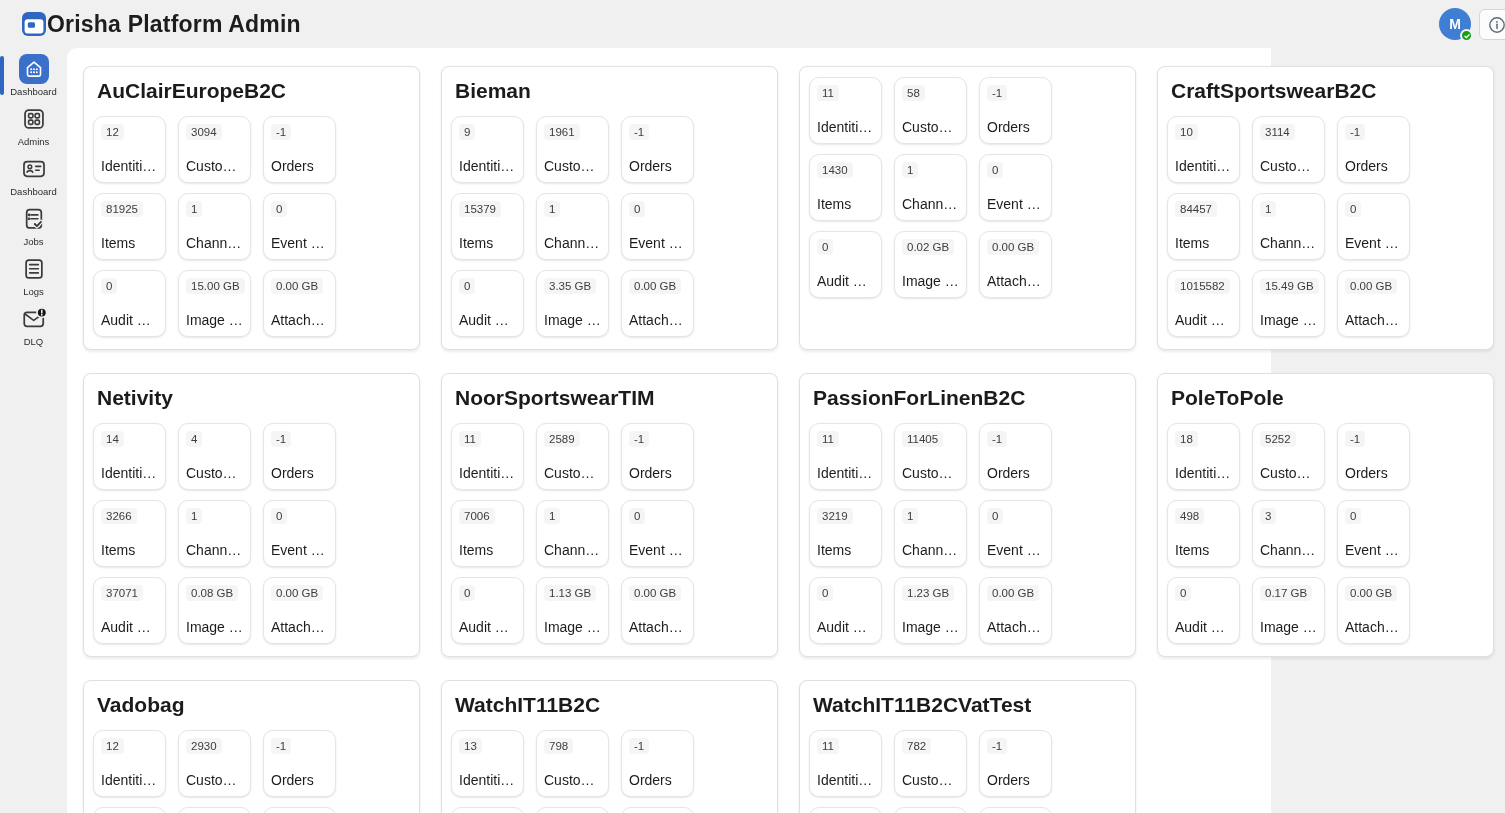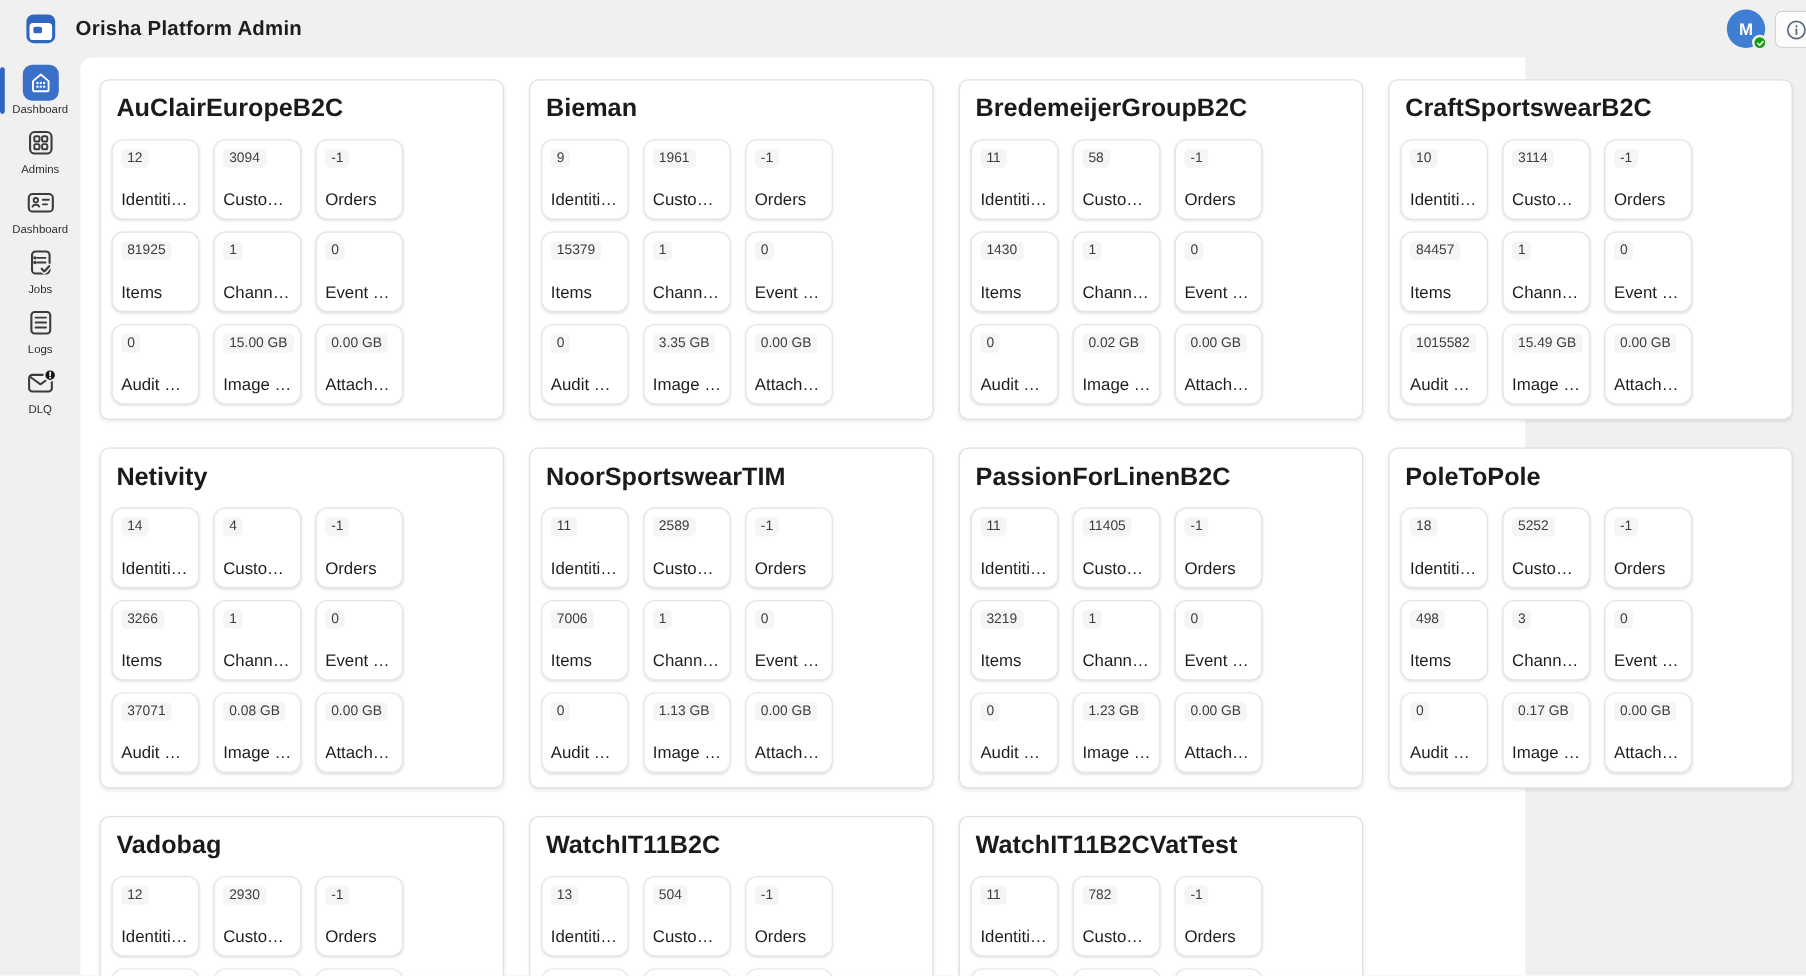--- a/index.html
+++ b/index.html
@@ -7,21 +7,21 @@
   body {
     width:1505px; height:813px; overflow:hidden; position:relative;
     background:#f0f0f0;
     font-family:"Liberation Sans","DejaVu Sans",sans-serif;
     color:#1f1f1f;
   }
 
   
   .app-header { position:absolute; top:0; left:0; width:100%; height:48px; display:flex; align-items:center; }
   .app-logo { margin-left:21px; width:26px; height:26px; flex:0 0 auto; }
-  .app-title { margin-left:16px; font-size:17px; font-weight:700; color:#1d1d1d; letter-spacing:.2px; white-space:nowrap; }
+  .app-title { font-size:23px; font-weight:700; color:#1d1d1d; letter-spacing:.2px; white-space:nowrap; }
 
   .avatar { position:absolute; left:1439px; top:8px; width:32px; height:32px; border-radius:50%;
     background:#3f7ed2; color:#fff; font-size:14px; font-weight:700;
     display:flex; align-items:center; justify-content:center; cursor:pointer; }
   .presence { position:absolute; right:-2px; bottom:-2px; width:13px; height:13px; border-radius:50%;
     background:#13a10e; border:2px solid #f0f0f0; display:flex; align-items:center; justify-content:center; }
   .info-btn { position:absolute; left:1479px; top:9px; width:44px; height:31px;
     border:1px solid #d6d6d6; border-radius:6px; background:#fcfcfd;
     display:flex; align-items:center; padding-left:8px; cursor:pointer; }
 
@@ -281,21 +281,20 @@
   </div>
 
   <div class="tile">
     <span class="tile-value">0.00 GB</span>
     <span class="tile-label">Attach…</span>
   </div>
 </div>
   </article>
 
   <article class="card">
-    <h2 class="card-title">BredemeijerGroupB2C</h2>
     <div class="tiles">
   <div class="tile">
     <span class="tile-value">11</span>
     <span class="tile-label">Identiti…</span>
   </div>
 
   <div class="tile">
     <span class="tile-value">58</span>
     <span class="tile-label">Custo…</span>
   </div>
@@ -635,21 +634,21 @@
 
   <article class="card">
     <h2 class="card-title">WatchIT11B2C</h2>
     <div class="tiles">
   <div class="tile">
     <span class="tile-value">13</span>
     <span class="tile-label">Identiti…</span>
   </div>
 
   <div class="tile">
-    <span class="tile-value">504</span>
+    <span class="tile-value">798</span>
     <span class="tile-label">Custo…</span>
   </div>
 
   <div class="tile">
     <span class="tile-value">-1</span>
     <span class="tile-label">Orders</span>
   </div>
 
   <div class="tile">
     <span class="tile-value">10913</span>

